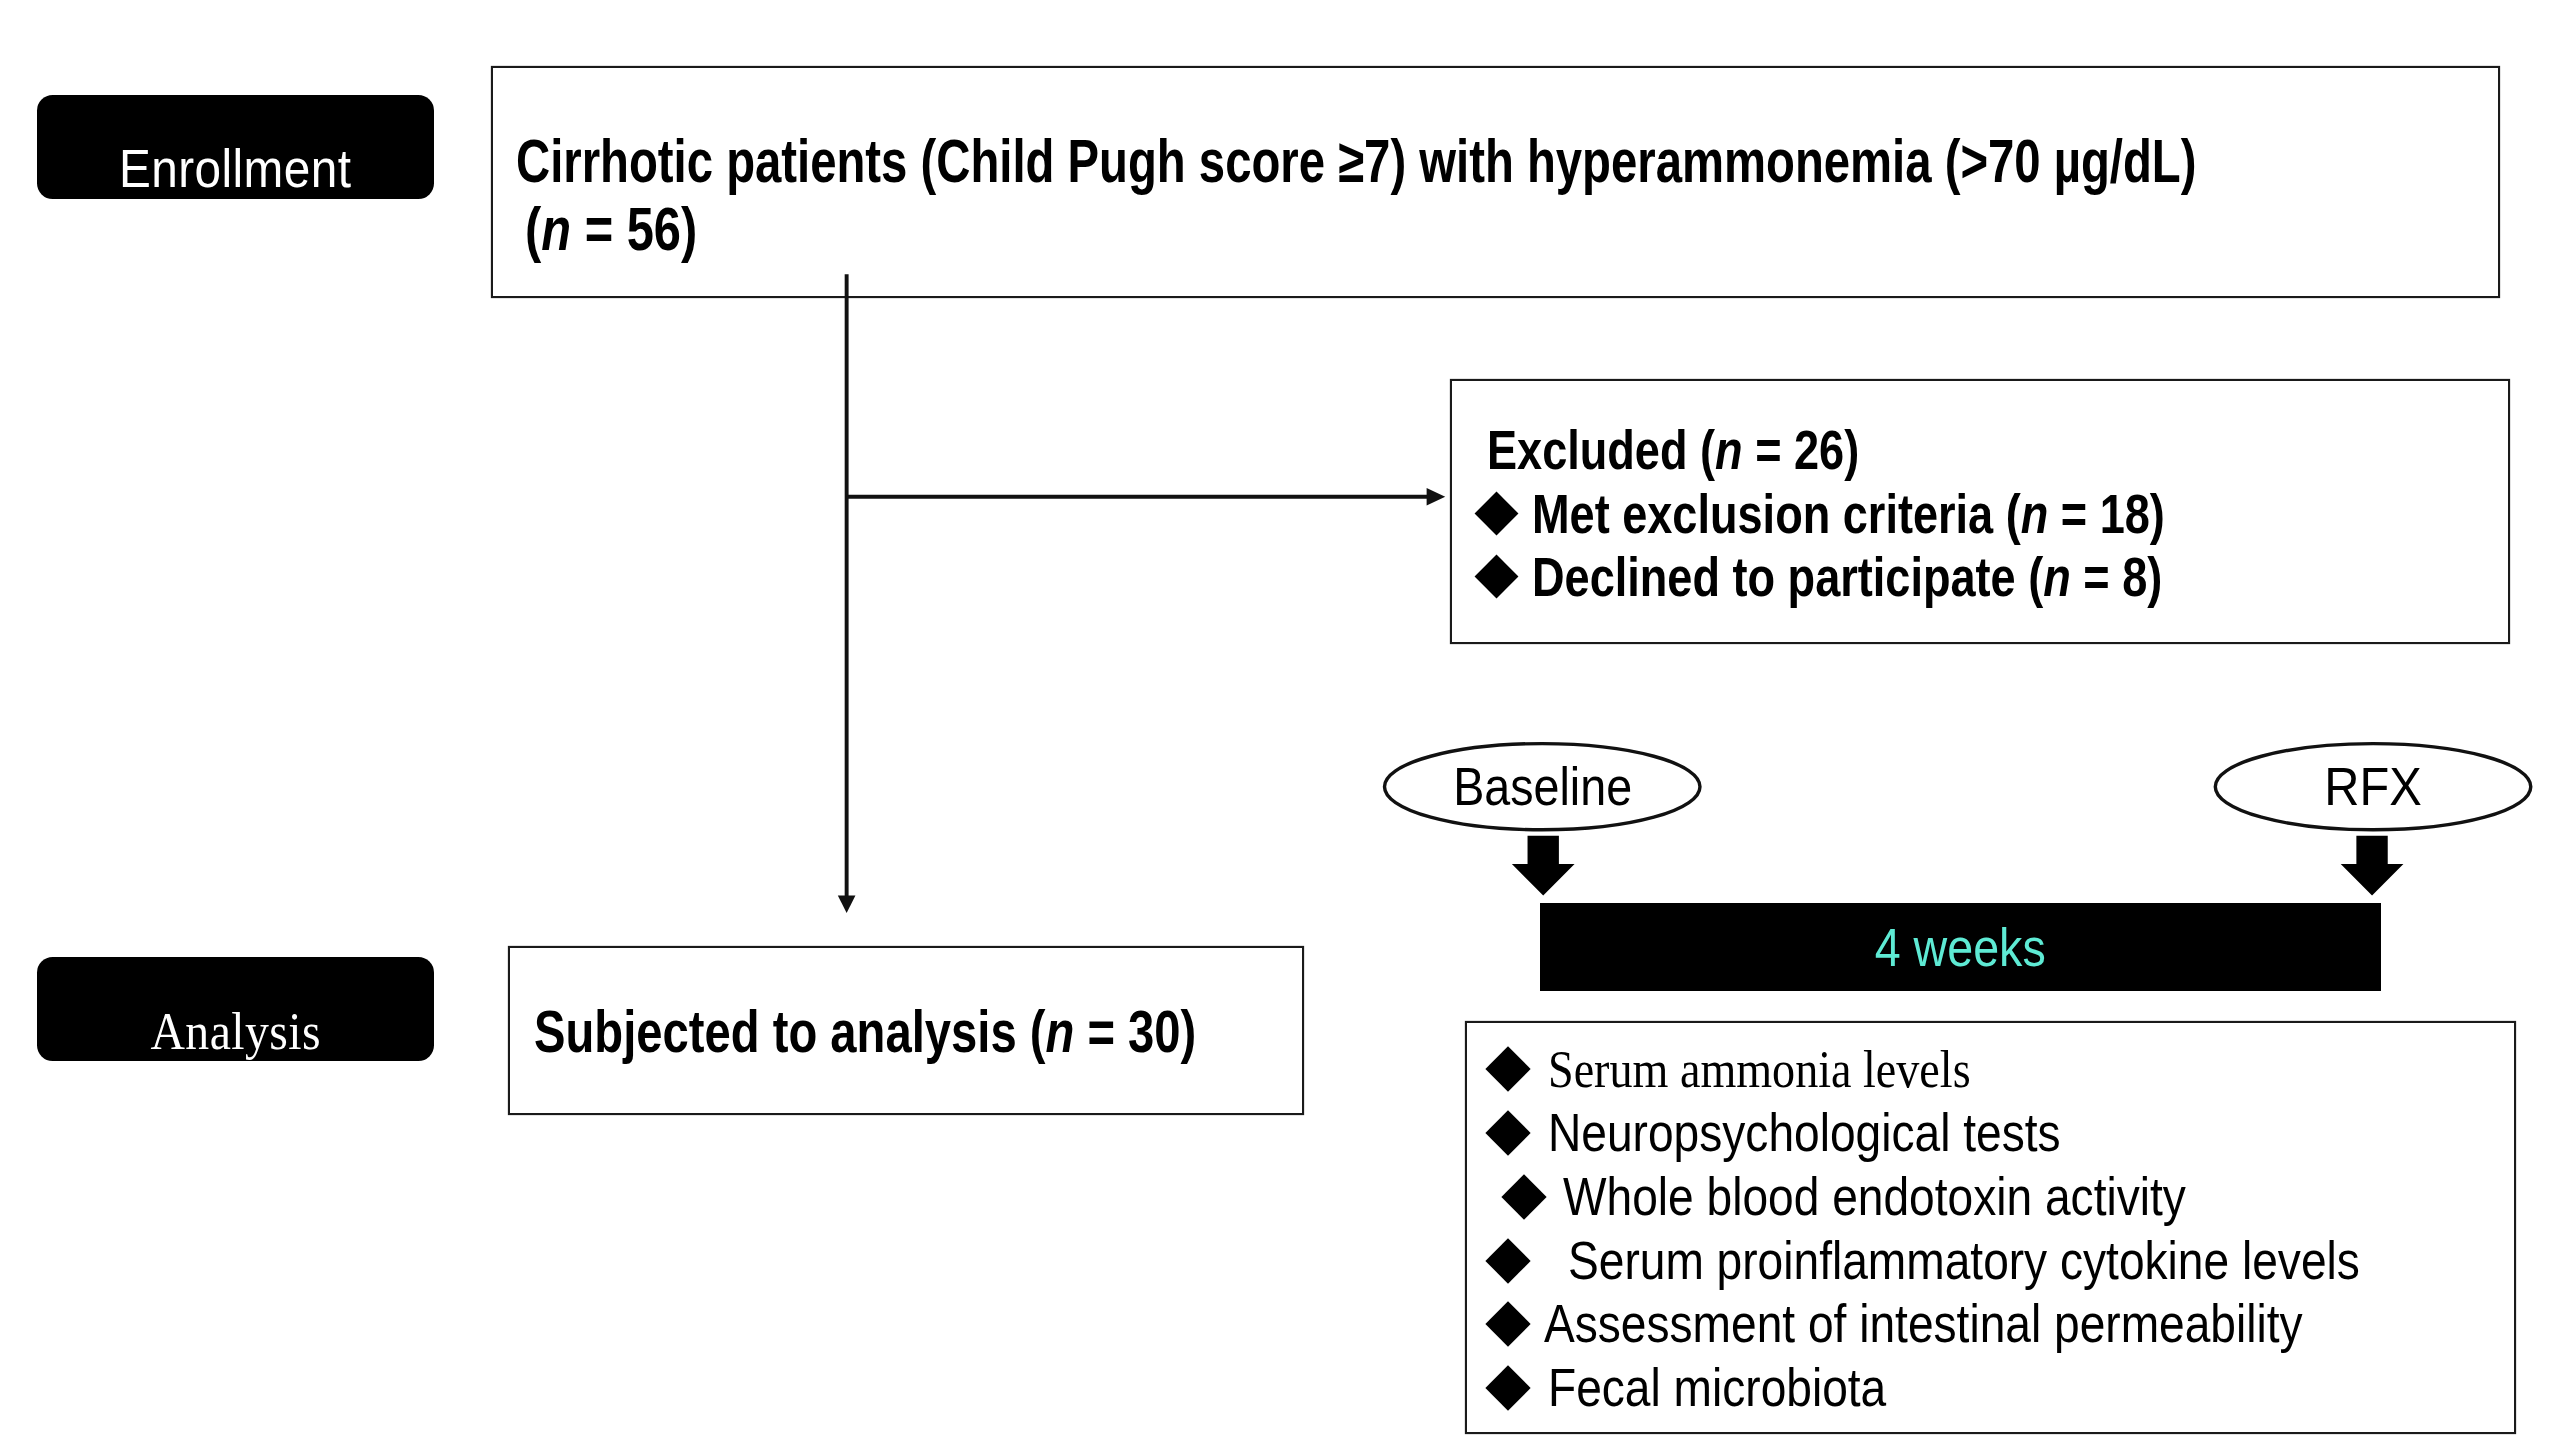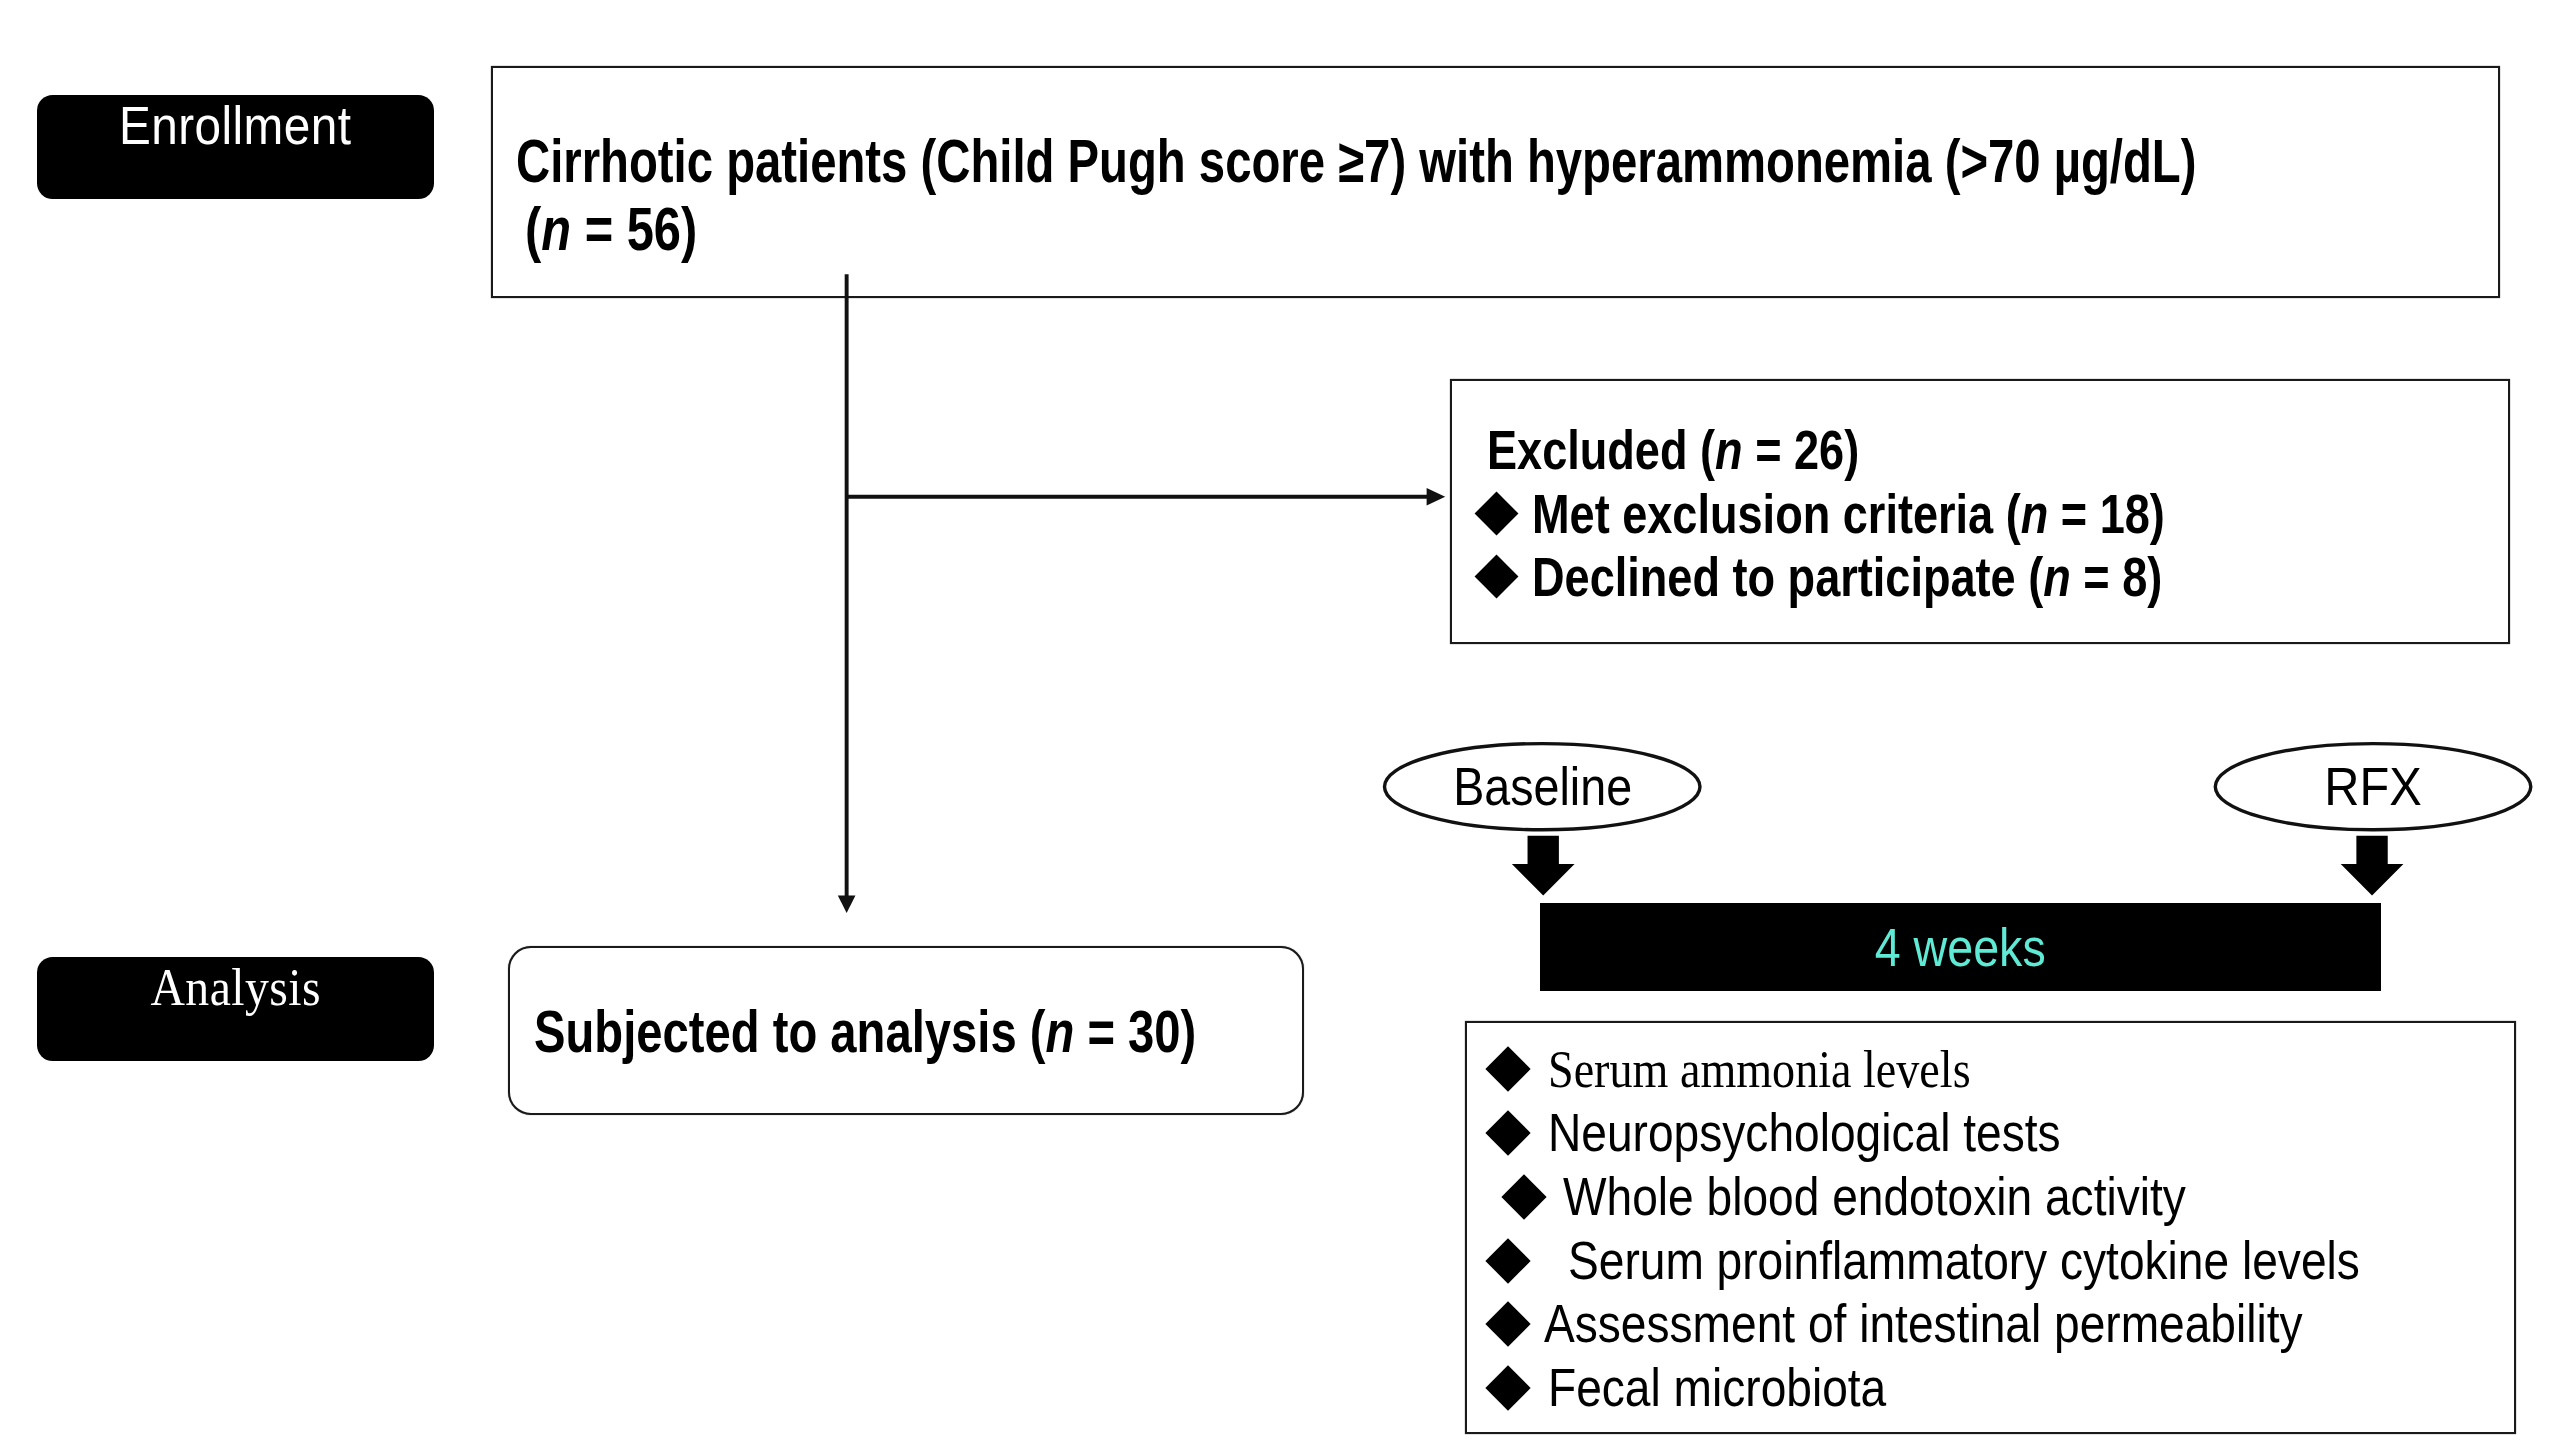--- a/index.html
+++ b/index.html
@@ -1,20 +1,20 @@
 <!DOCTYPE html>
 <html><head>
 <meta charset="utf-8">
 <style>
   html, body { margin:0; padding:0; background:#ffffff; }
   body { width:2576px; height:1449px; position:relative; overflow:hidden;
          font-family:"Liberation Sans", "DejaVu Sans", sans-serif; color:#000; }
   .abs { position:absolute; box-sizing:border-box; }
   .pill { background:#000; color:#fff; border-radius:15.7px; display:flex;
-          align-items:flex-start; justify-content:center; }
+          align-items:flex-end; justify-content:center; }
   .pill span { display:inline-block; font-size:53px; font-weight:normal;
                transform:scaleX(0.9); white-space:nowrap; letter-spacing:0.5px; }
   .box { border:2.9px solid #1a1a1a; background:#fff; box-shadow:0 0 1px #555;margin-top:24px; }
   .cond { display:inline-block; white-space:nowrap; transform-origin:left center; }
   .bold { font-weight:bold; }
   .row { position:absolute; left:0; display:flex; align-items:center; white-space:nowrap; }
   .diamond { display:inline-block; background:#000; transform:rotate(45deg); flex:none; }
   svg { position:absolute; left:0; top:0; overflow:visible; }
 </style>
 </head>
@@ -43,21 +43,21 @@
   <div class="row" style="left:22.5px; top:102px; height:61px;">
     <span class="diamond" style="width:31px; height:31px; margin:0 19.6px 0 6.9px;"></span>
     <span class="cond bold" style="font-size:55px; transform:scaleX(0.82);"><span>Met exclusion criteria (</span><i>n</i><span> = 18)</span></span>
   </div>
   <div class="row" style="left:22.5px; top:165px; height:61px;">
     <span class="diamond" style="width:31px; height:31px; margin:0 19.6px 0 6.9px;"></span>
     <span class="cond bold" style="font-size:55px; transform:scaleX(0.82);"><span>Declined to participate (</span><i>n</i><span> = 8)</span></span>
   </div>
 </div>
 
-<div class="abs box" style="left:508px; top:922px; width:796px; height:169px;border-radius:23px;">
+<div class="abs box" style="left:508px; top:922px; width:796px; height:169px;">
   <div class="abs" style="left:23.5px; top:50px; height:69px; line-height:69px;">
     <span class="cond bold" style="font-size:59px; transform:scaleX(0.8);"><span>Subjected to analysis (</span><i>n</i><span> = 30)</span></span>
   </div>
 </div>
 
 <svg width="2576" height="1449" viewBox="0 0 2629 1479">
   <line x1="864" y1="280" x2="864" y2="916" stroke="#111" stroke-width="4"></line>
   <polygon points="855,914 873,914 864,932" fill="#111"></polygon>
   <line x1="864" y1="507" x2="1458" y2="507" stroke="#111" stroke-width="4"></line>
   <polygon points="1456,498 1456,516 1475,507" fill="#111"></polygon>

